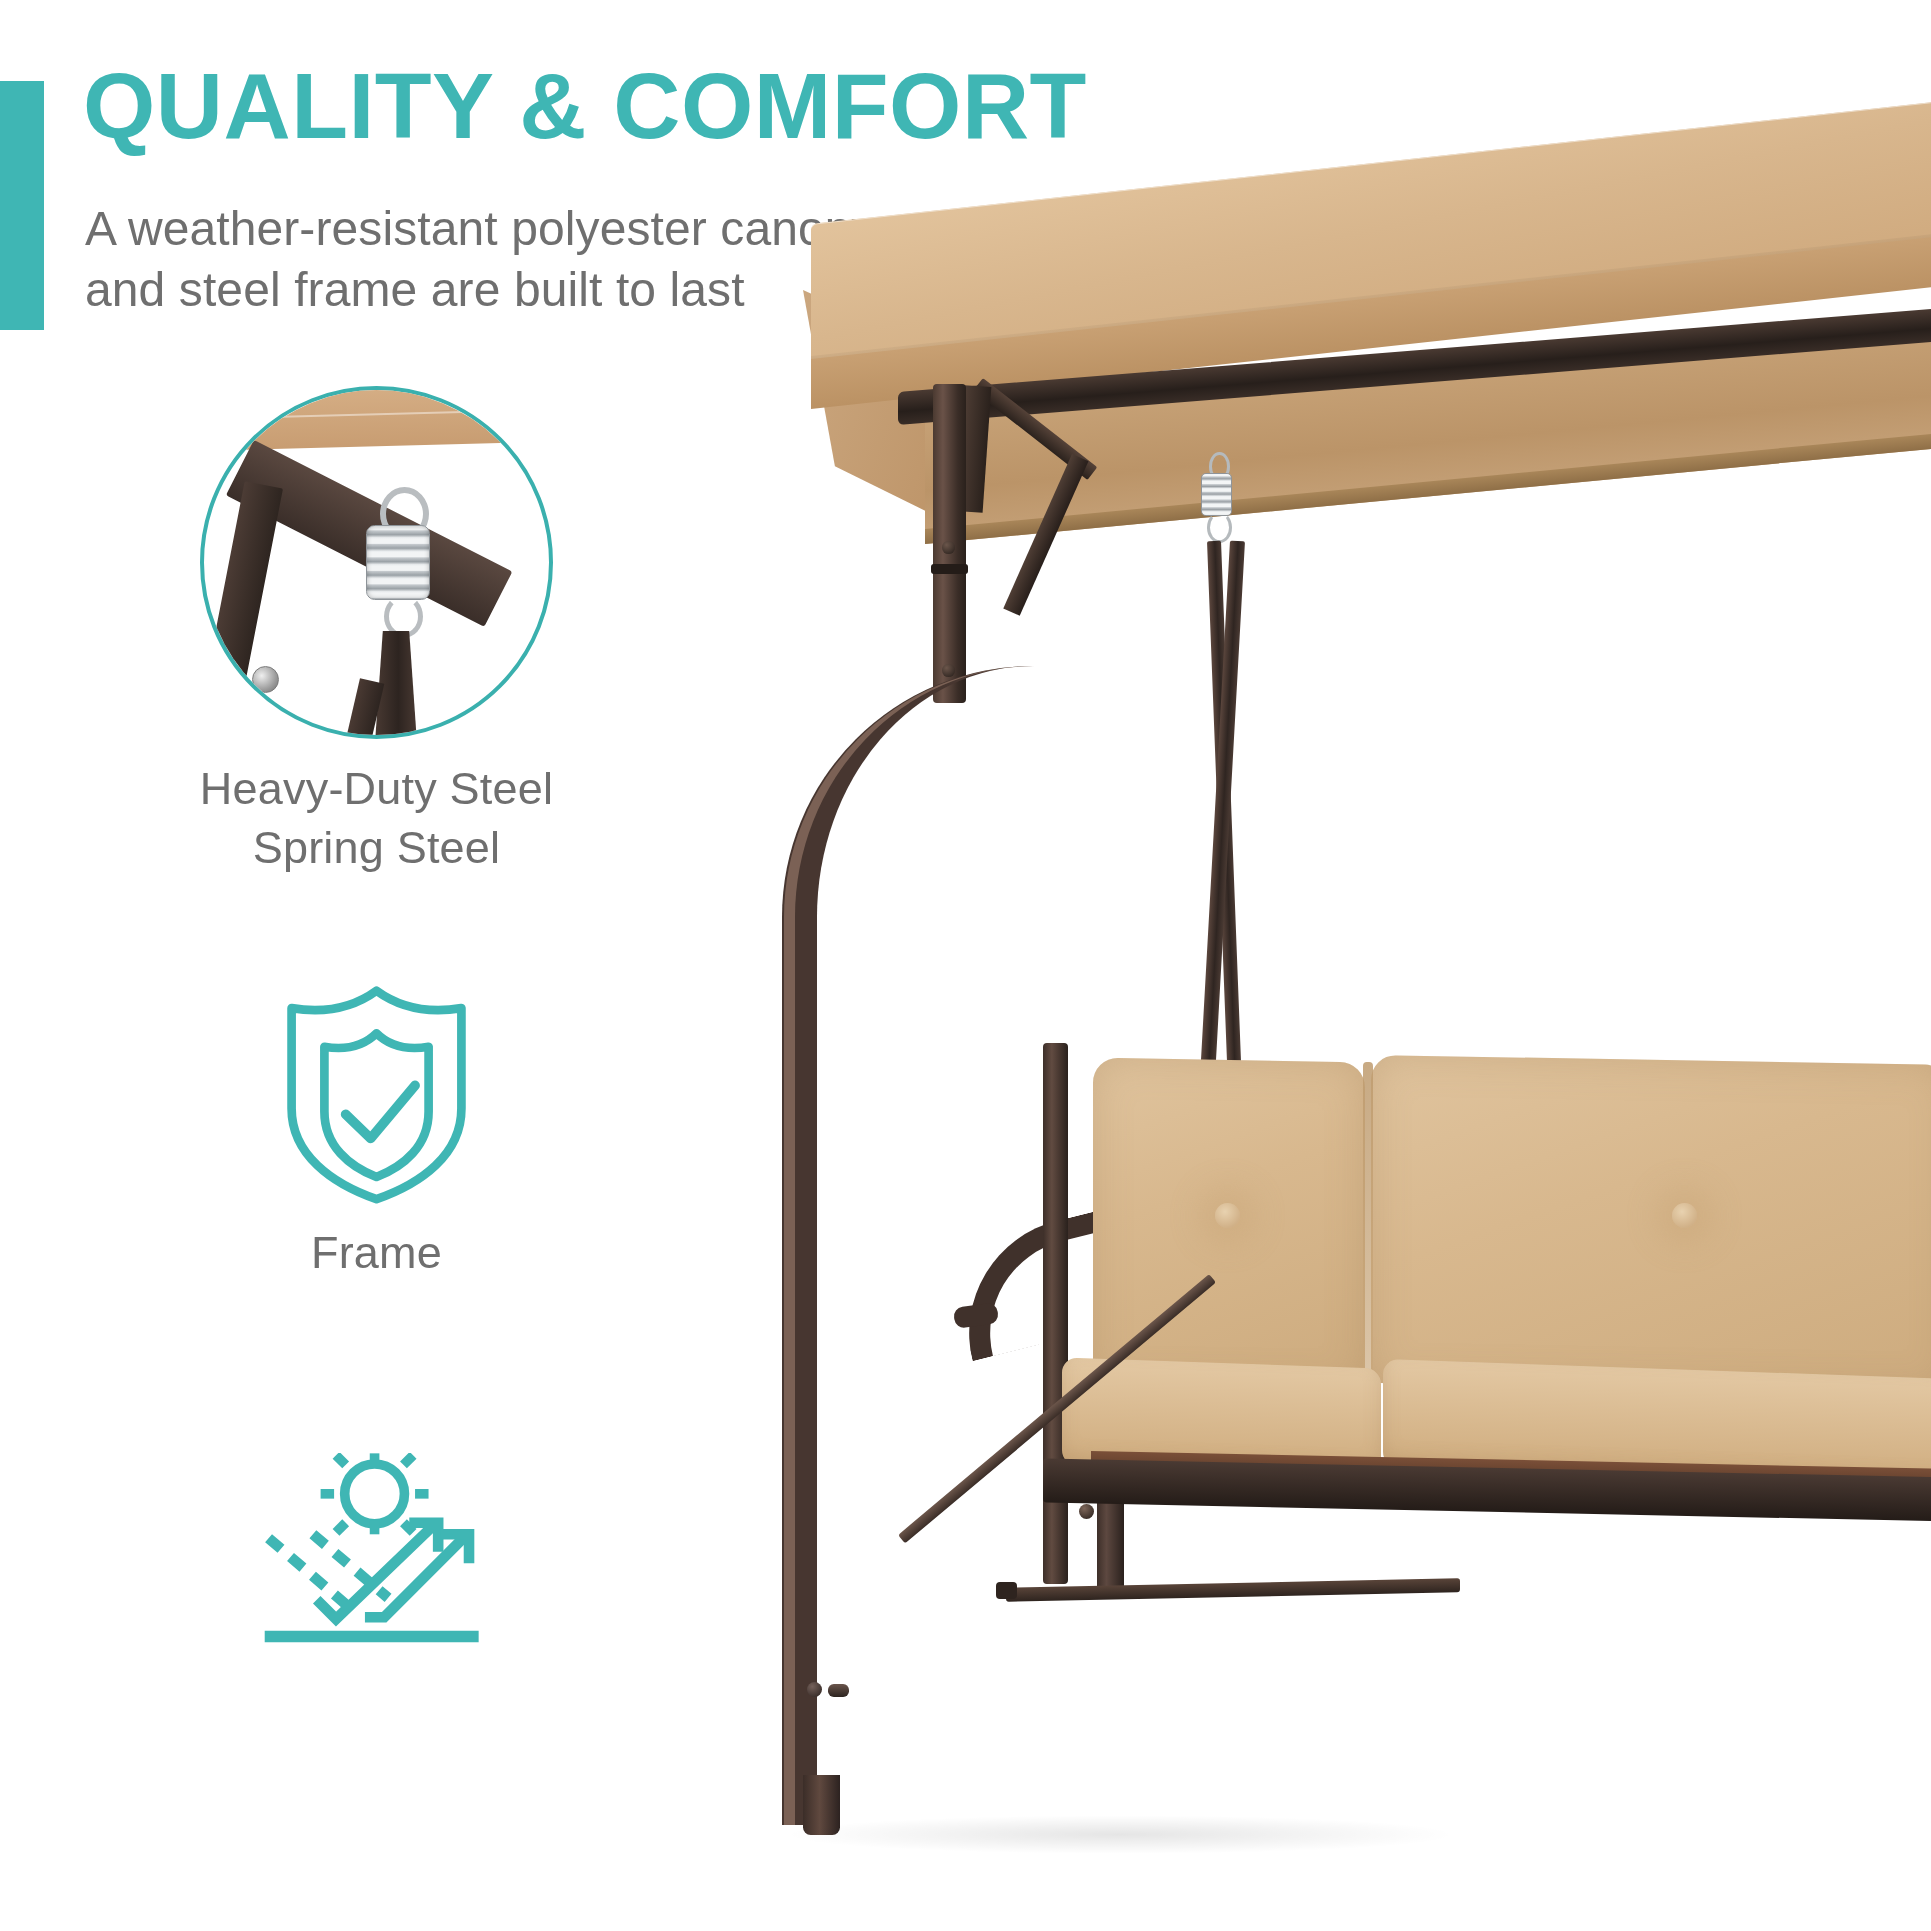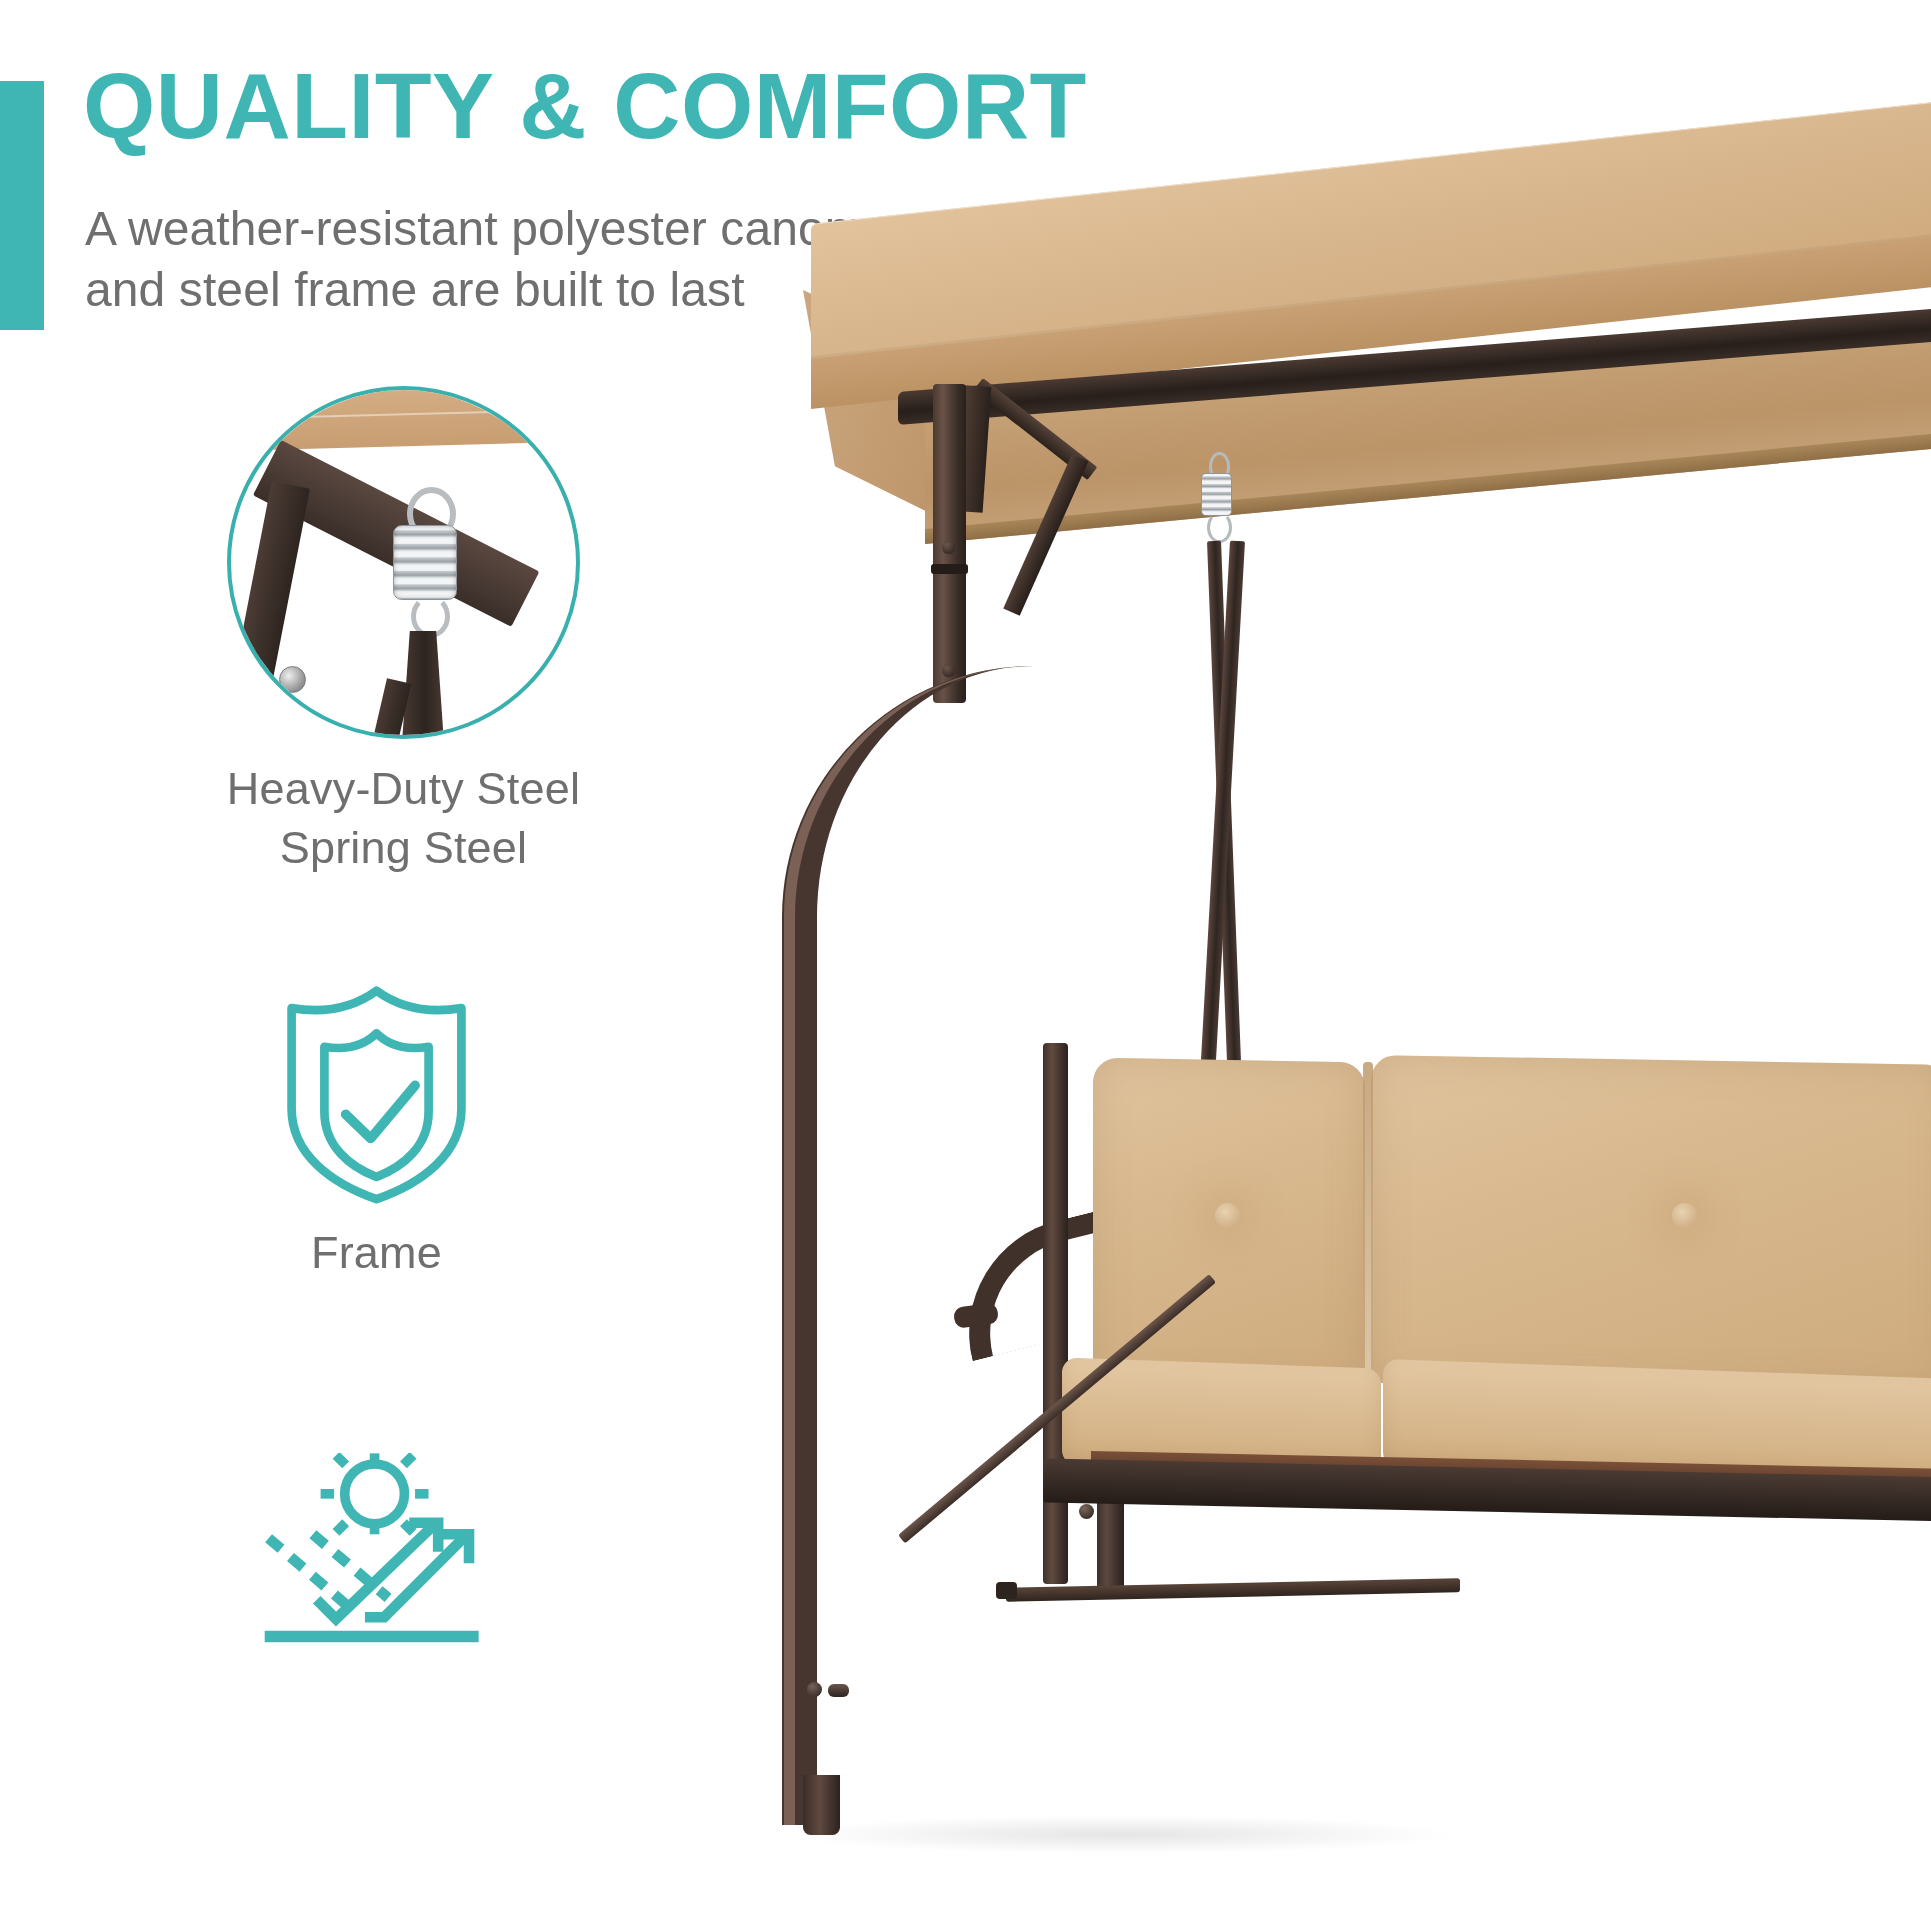--- a/index.html
+++ b/index.html
@@ -64,21 +64,21 @@
   }
   .feature-label {
     font-size: 45px;
     font-weight: 300;
     color: #6f6f6f;
     line-height: 1.3;
     letter-spacing: 0.2px;
   }
   .feature-label span { display: block; }
 
-  #feature-1 { top: 0px; padding-left: 27px; }
+  #feature-1 { top: 0px; }
   #feature-2 { top: 599px; }
   #feature-3 { top: 1067px; }
 
   .f-icon { display: block; margin: 0 auto; }
   .f-text-1 { margin-top: 21px; }
   .f-text-2 { margin-top: 19.3px; }
   .f-text-3 { margin-top: 19.3px; }
 
   
   .circle-inset {

